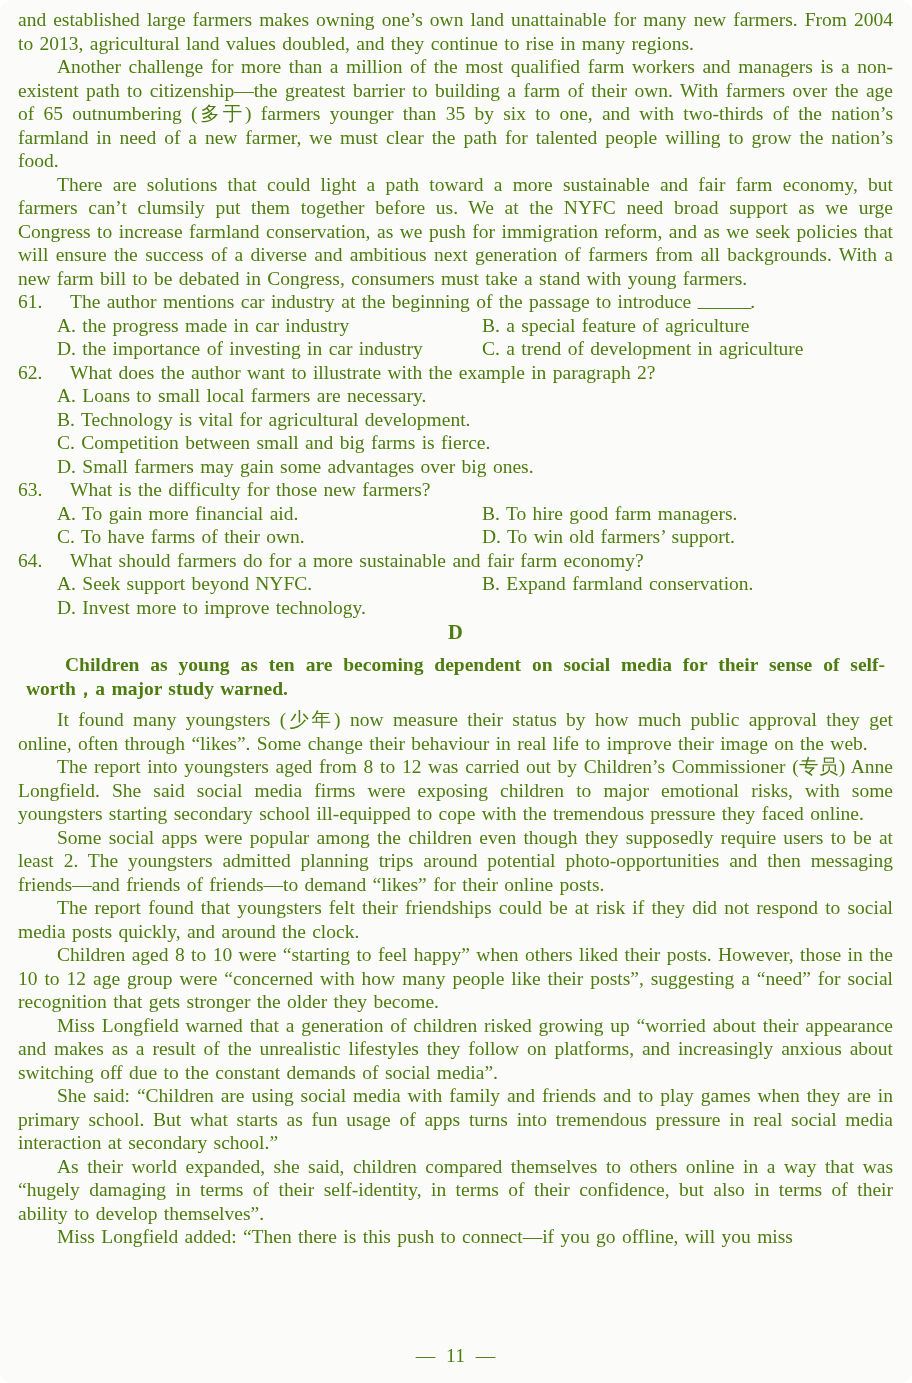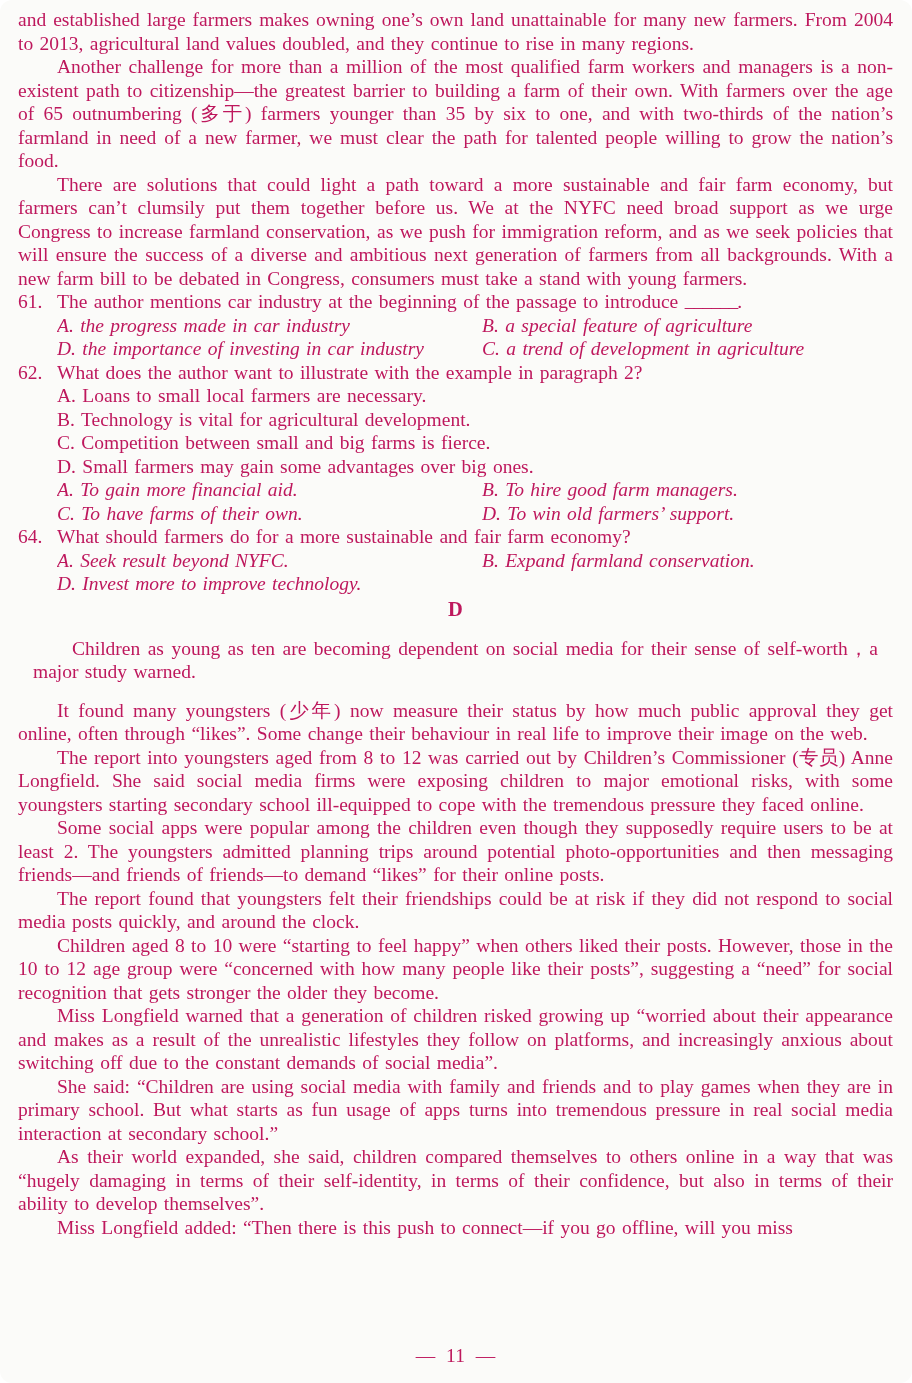--- a/index.html
+++ b/index.html
@@ -2,51 +2,51 @@
 <html><head>
 <meta charset="utf-8">
 <style>
   html, body { margin: 0; padding: 0; background: #ffffff; }
   .page {
     box-sizing: border-box;
     width: 912px;
     height: 1383px;
     padding: 8px 19px 0 18px;
     background: #fbfbf9;
-    color: #be185d;
+    color: #4d7c0f;
     font-family: "Liberation Serif", "DejaVu Serif", serif;
     font-size: 19.5px;
     line-height: 23.5px;
     text-align: justify;
     word-spacing: 1.5px;
     display: flex;
     flex-direction: column;
     overflow: hidden;
     border-radius: 12px;
   }
   .para { margin: 0; text-indent: 2em; }
   .para.no-indent { text-indent: 0; }
   .question { margin: 0; }
-  .q-row { display: flex; }
+  .q-row { display: flex; gap: 13px; }
   .q-num { flex: 0 0 39px; }
   .q-stem { flex: 1; text-align: justify; }
   .opts { padding-left: 39px; }
-  .opts.two-col { display: grid; grid-template-columns: 425px 1fr; text-align: left; font-style: italic; }
+  .opts.two-col { display: grid; grid-template-columns: 425px 1fr; text-align: left; }
   .opts.one-col .opt { display: block; text-align: left; }
   .opt { white-space: nowrap; overflow: hidden; }
   .blank { letter-spacing: -1px; display: inline-block; transform: translateY(-1px); }
   .section-header {
     text-align: center;
     font-weight: bold;
     font-size: 20.5px;
     line-height: 25px;
     margin: 1px 0 1px;
     text-indent: 0;
   }
-  .lead { margin: 15px; text-indent: 2em; font-weight: normal; }
+  .lead { margin: 8px; text-indent: 2em; font-weight: bold; }
   .footer {
     margin-top: auto;
     padding-bottom: 16px;
     text-align: center;
     text-indent: 0;
     word-spacing: 6px;
   }
 </style>
 </head>
 <body>
@@ -81,35 +81,39 @@
       </div>
       <div class="opts one-col">
         <div class="opt"><span>A.</span> <span>Loans to small local farmers are necessary.</span></div>
         <div class="opt"><span>B.</span> <span>Technology is vital for agricultural development.</span></div>
         <div class="opt"><span>C.</span> <span>Competition between small and big farms is fierce.</span></div>
         <div class="opt"><span>D.</span> <span>Small farmers may gain some advantages over big ones.</span></div>
       </div>
     </div>
 
     <div class="question">
+      <div class="q-row">
+        <span class="q-num">63.</span>
+        <span class="q-stem">What is the difficulty for those new farmers?</span>
+      </div>
       <div class="opts two-col">
         <div class="opt"><span>A.</span> <span>To gain more financial aid.</span></div>
         <div class="opt"><span>B.</span> <span>To hire good farm managers.</span></div>
         <div class="opt"><span>C.</span> <span>To have farms of their own.</span></div>
         <div class="opt"><span>D.</span> <span>To win old farmers’ support.</span></div>
       </div>
     </div>
 
     <div class="question">
       <div class="q-row">
         <span class="q-num">64.</span>
         <span class="q-stem">What should farmers do for a more sustainable and fair farm economy?</span>
       </div>
       <div class="opts two-col">
-        <div class="opt"><span>A.</span> <span>Seek result beyond NYFC.</span></div>
+        <div class="opt"><span>A.</span> <span>Seek support beyond NYFC.</span></div>
         <div class="opt"><span>B.</span> <span>Expand farmland conservation.</span></div>
         <div class="opt"><span>D.</span> <span>Invest more to improve technology.</span></div>
       </div>
     </div>
 
   </div>
 
   <div>
     <div class="section-header">D</div>
     <p class="lead">Children as young as ten are becoming dependent on social media for their sense of self-worth，a major study warned.</p>

